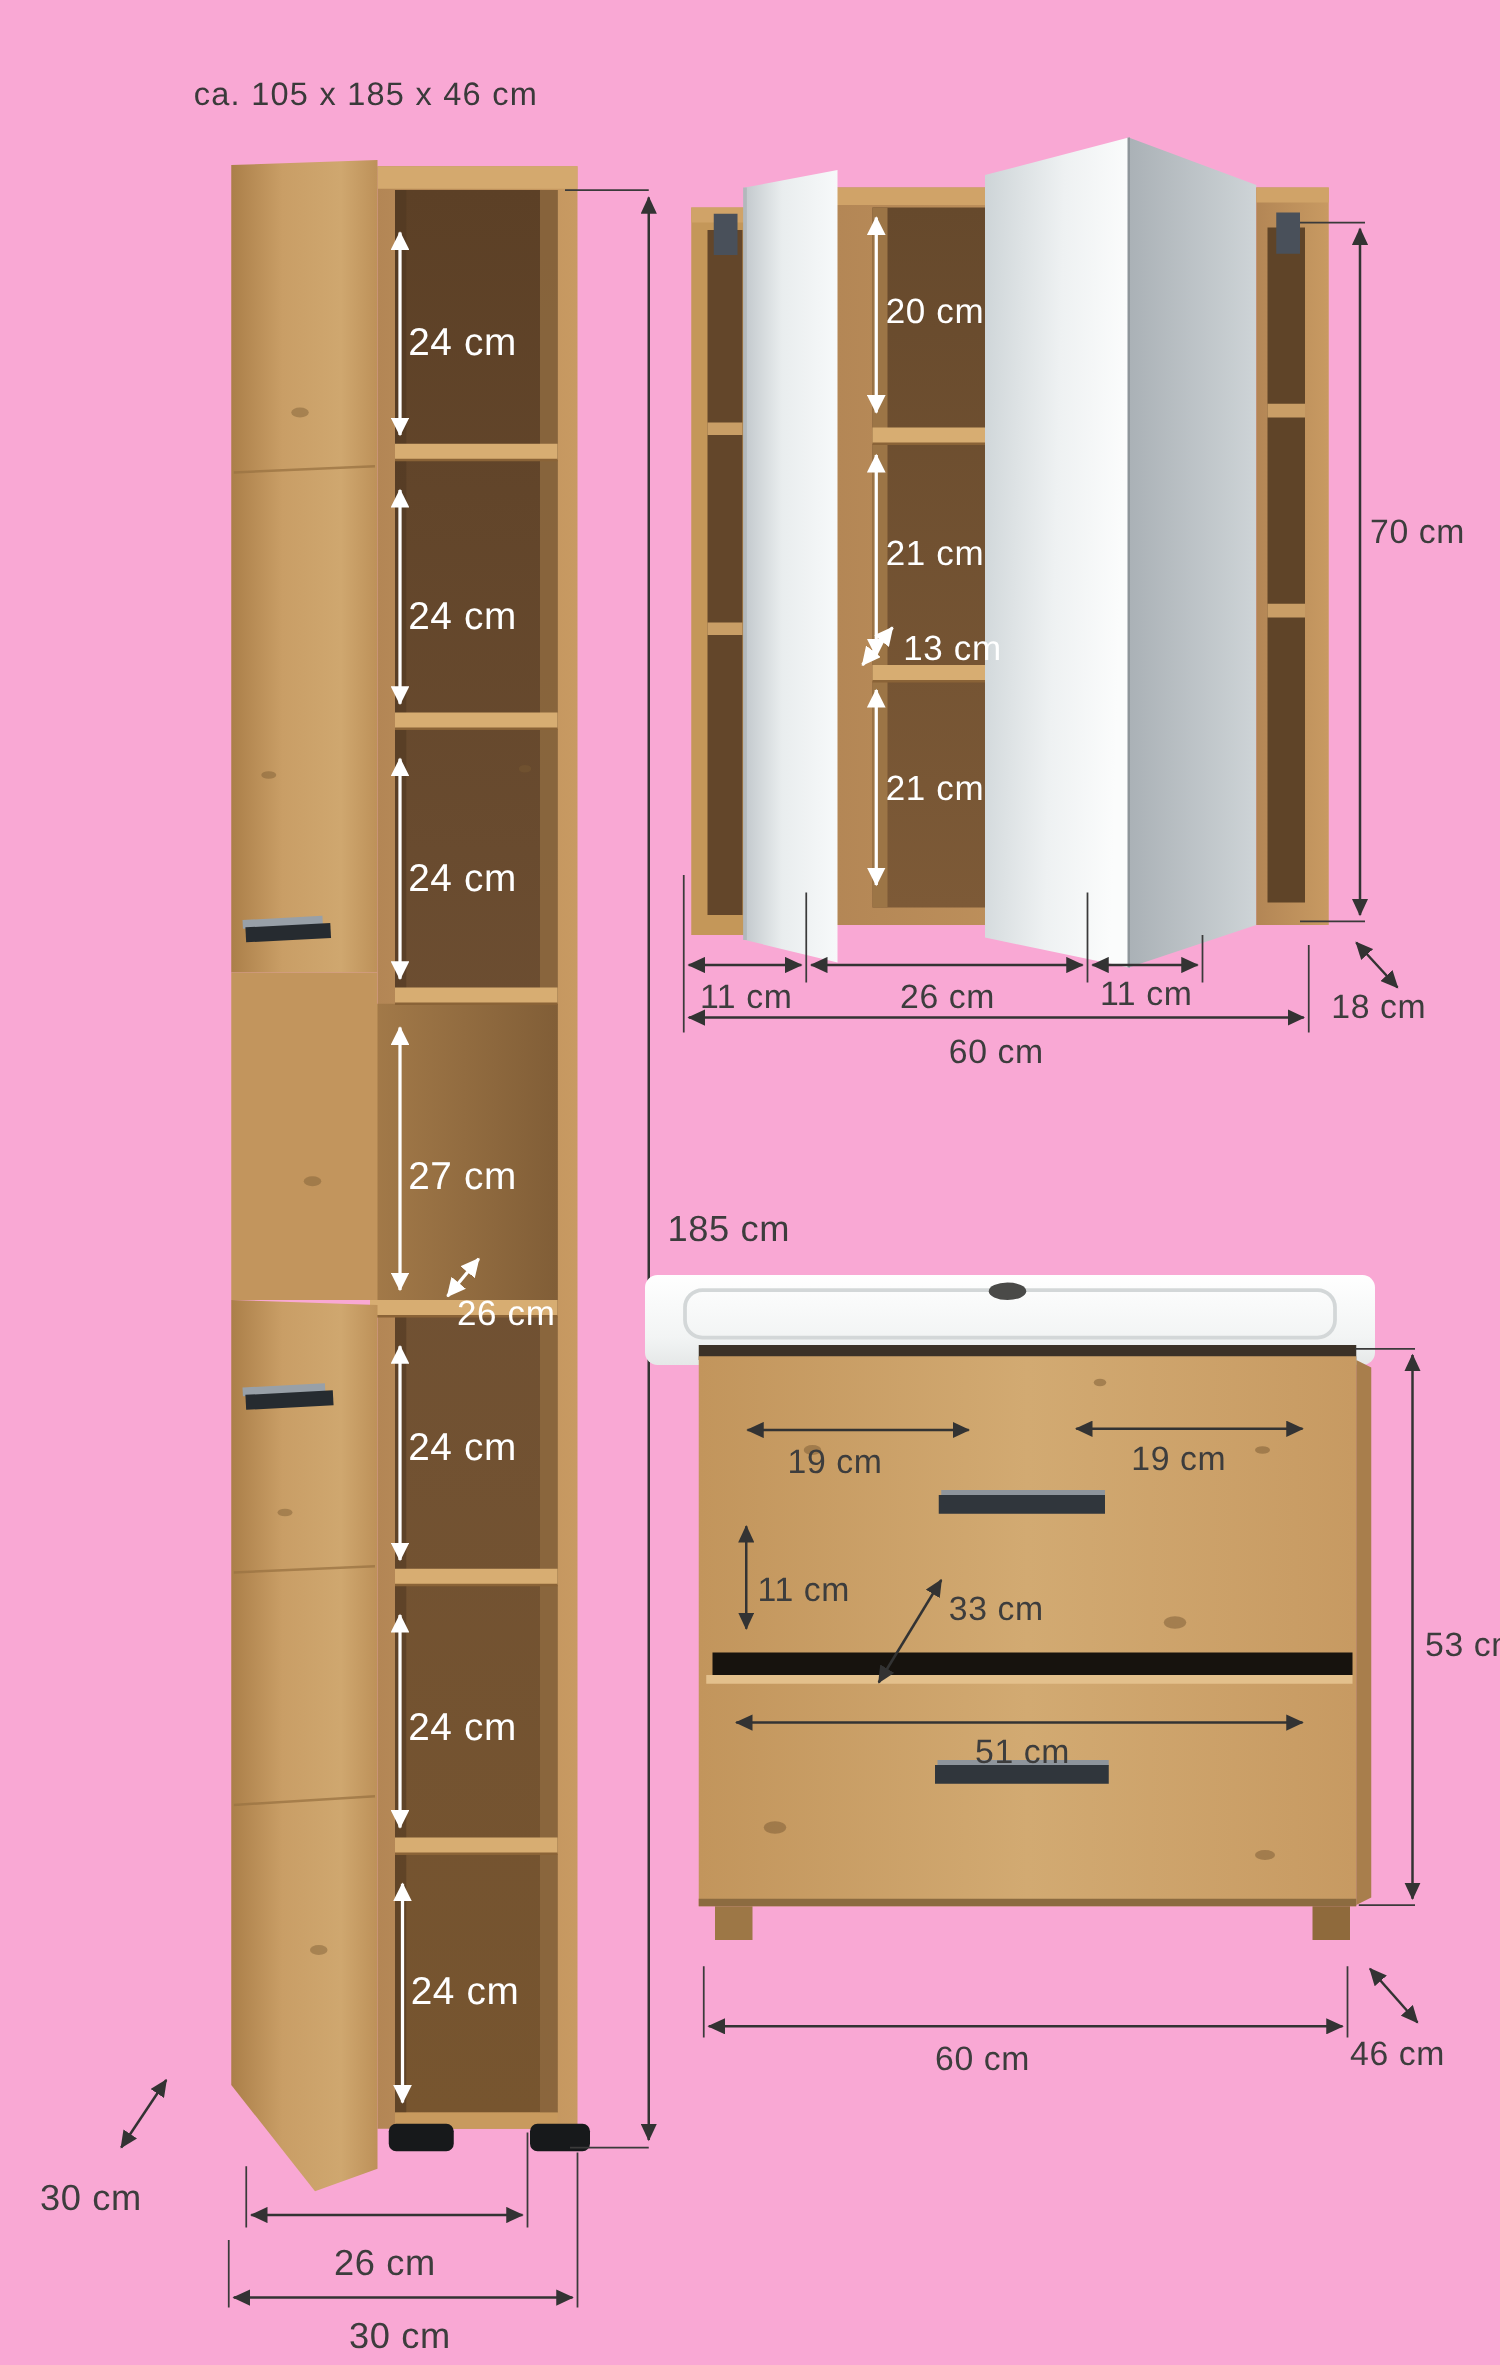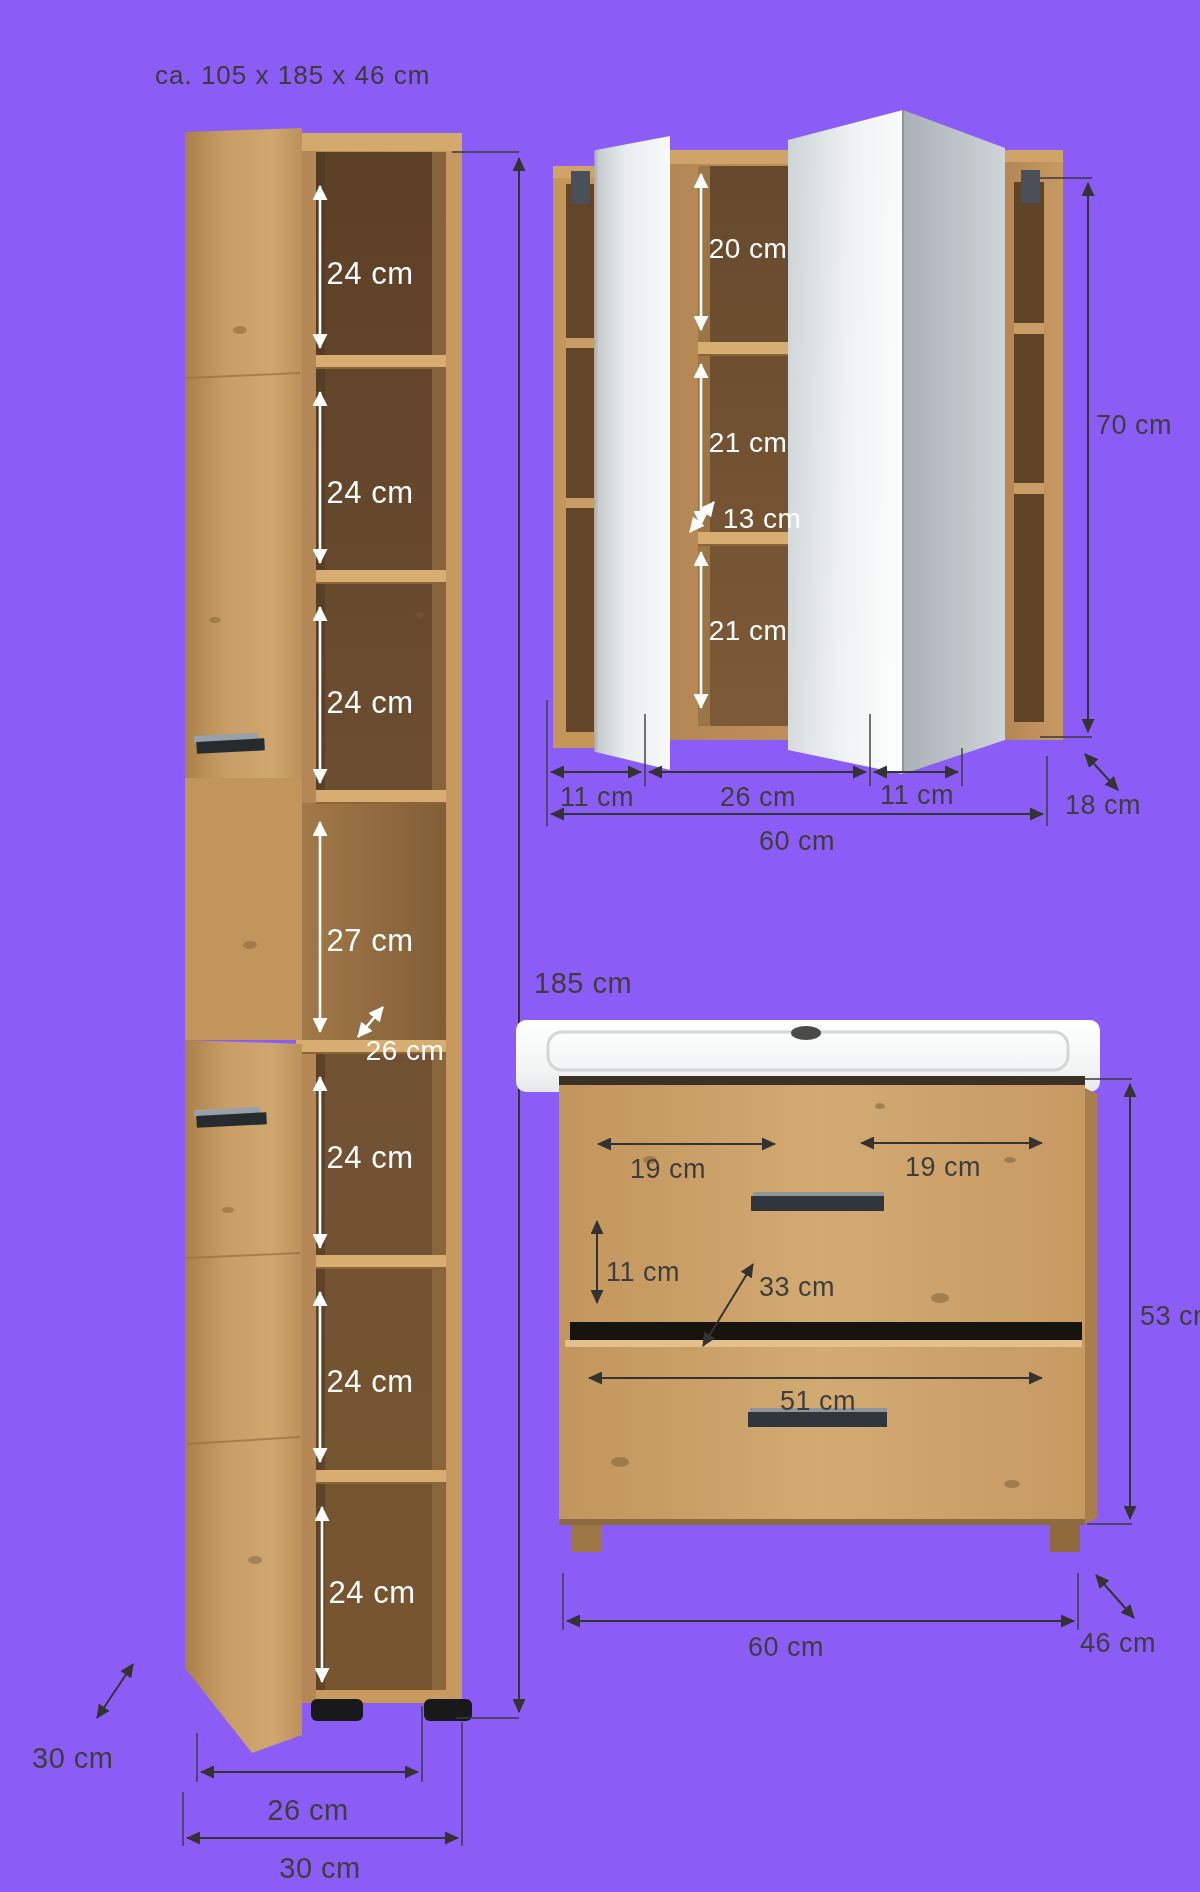--- a/index.html
+++ b/index.html
@@ -1,18 +1,18 @@
 <!DOCTYPE html>
 <html><head>
 <meta charset="utf-8">
 <style>
   html,body { margin:0; padding:0; background:#ffffff; }
   .stage {
     position:relative; width:1200px; height:1892px; margin:0 auto;
-    background:#8b5cf6; overflow:hidden;
+    background:#f9a8d4; overflow:hidden;
     font-family:"Liberation Sans", sans-serif;
   }
   svg { display:block; }
   text { font-family:"Liberation Sans", sans-serif; }
   .dt  { fill:#3d3d3d; font-size:27px; letter-spacing:.5px; }
   .dt2 { fill:#3d3d3d; font-size:29px; letter-spacing:.5px; }
   .ttl { fill:#3a3a3a; font-size:26px; letter-spacing:1px; }
   .wt  { fill:#ffffff; font-size:31px; letter-spacing:.5px; }
   .wt2 { fill:#ffffff; font-size:28px; letter-spacing:.5px; }
   .dl  { stroke:#333333; stroke-width:2; fill:none; }

